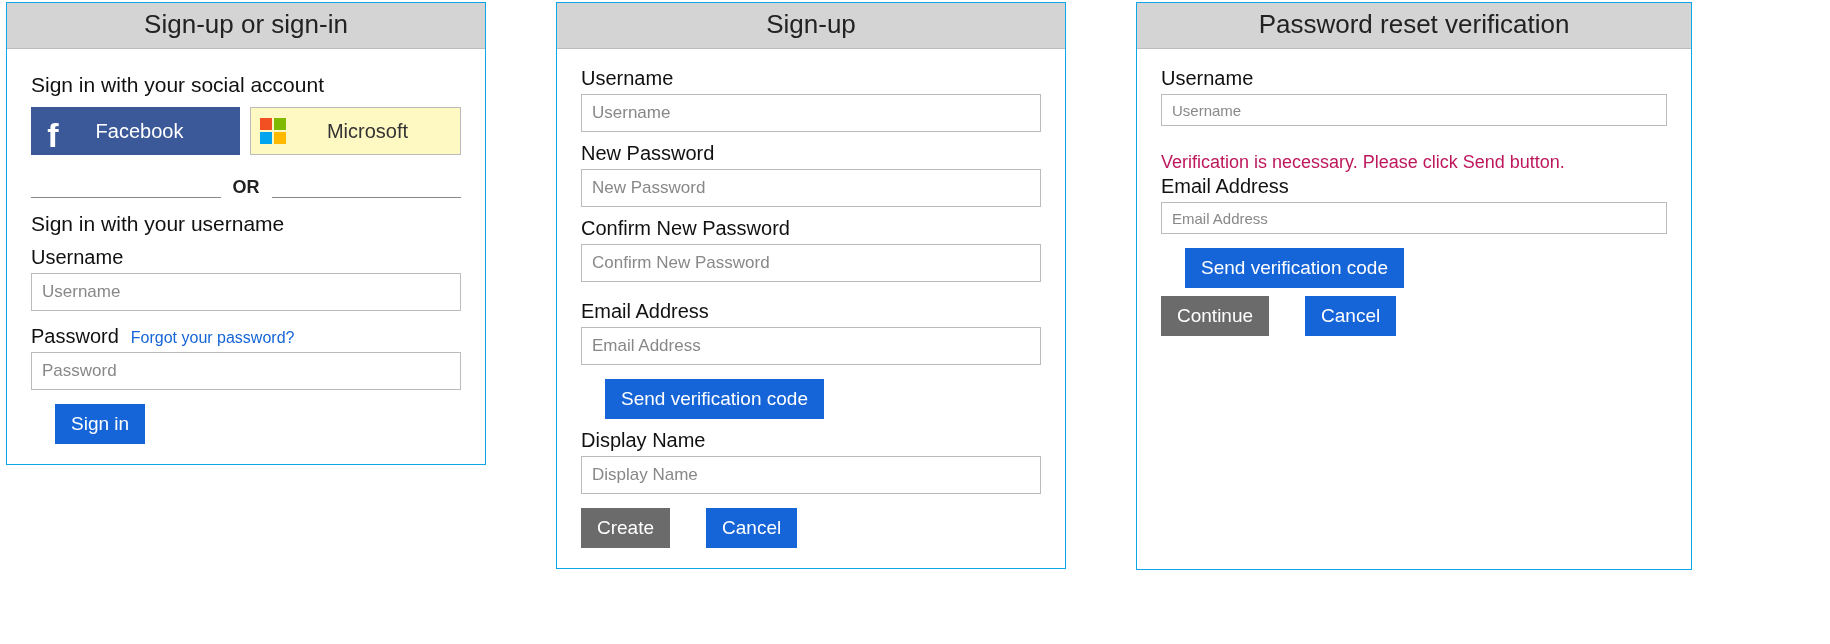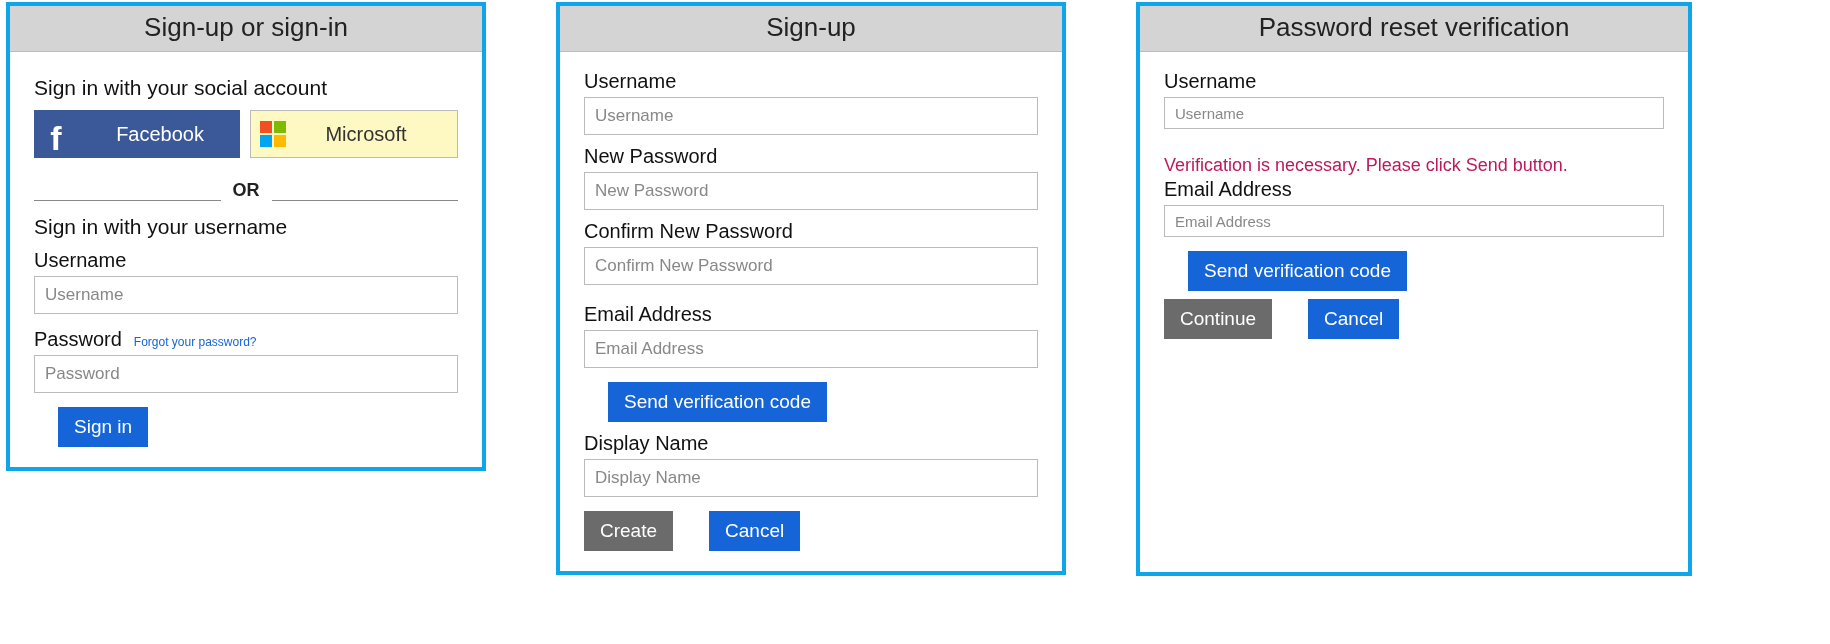--- a/index.html
+++ b/index.html
@@ -10,21 +10,21 @@
     background: #fff;
     width: 1830px;
   }
   .wrap {
     display: flex;
     gap: 70px;
     padding: 2px 6px;
     align-items: flex-start;
   }
   .panel {
-    border: 4px solid #0ea5e9;
+    border: 1px solid #0ea5e9;
     background: #fff;
     width: 480px;
     flex-shrink: 0;
   }
   .panel:nth-child(2) { width: 510px; }
   .panel:nth-child(3) { width: 556px; }
   .panel-header {
     background: #d4d4d4;
     border-bottom: 1px solid #bcbcbc;
     text-align: center;
@@ -65,21 +65,21 @@
     display: flex;
     align-items: center;
     justify-content: center;
     font-family: Arial, sans-serif;
     font-weight: 900;
     font-size: 34px;
     color: #fff;
     padding-top: 8px;
     line-height: 0.6;
   }
-  .fb-label { flex: 1; text-align: right; padding-right: 36px; }
+  .fb-label { flex: 1; text-align: center; padding-right: 36px; }
   .ms-btn {
     background: #fef9c3;
     color: #333;
     border: 1px solid #bbb;
   }
   .ms-icon {
     width: 44px;
     display: flex;
     align-items: center;
     justify-content: center;
@@ -110,21 +110,21 @@
   }
   .label-row {
     display: flex;
     align-items: baseline;
     gap: 12px;
     margin: 14px 0 4px;
   }
   .label-row .field-label { margin:0; }
   .link {
     color: #1565d8;
-    font-size: 12px;
+    font-size: 16px;
     cursor: pointer;
     text-decoration: none;
   }
   input[type=text], input[type=password], input[type=email] {
     width: 100%;
     height: 38px;
     border: 1px solid #bbb;
     padding: 0 10px;
     font-size: 17px;
     color: #333;

